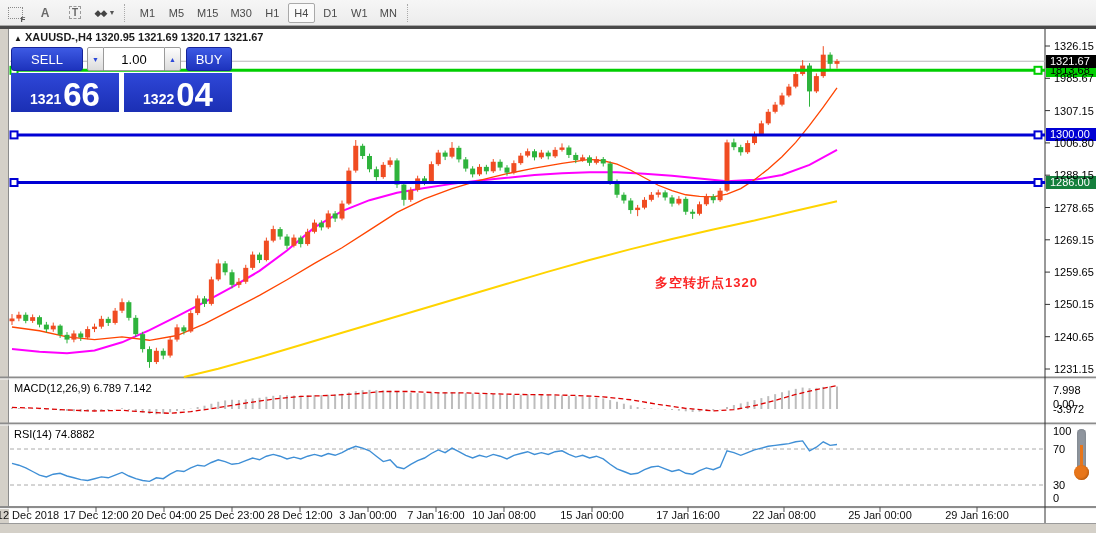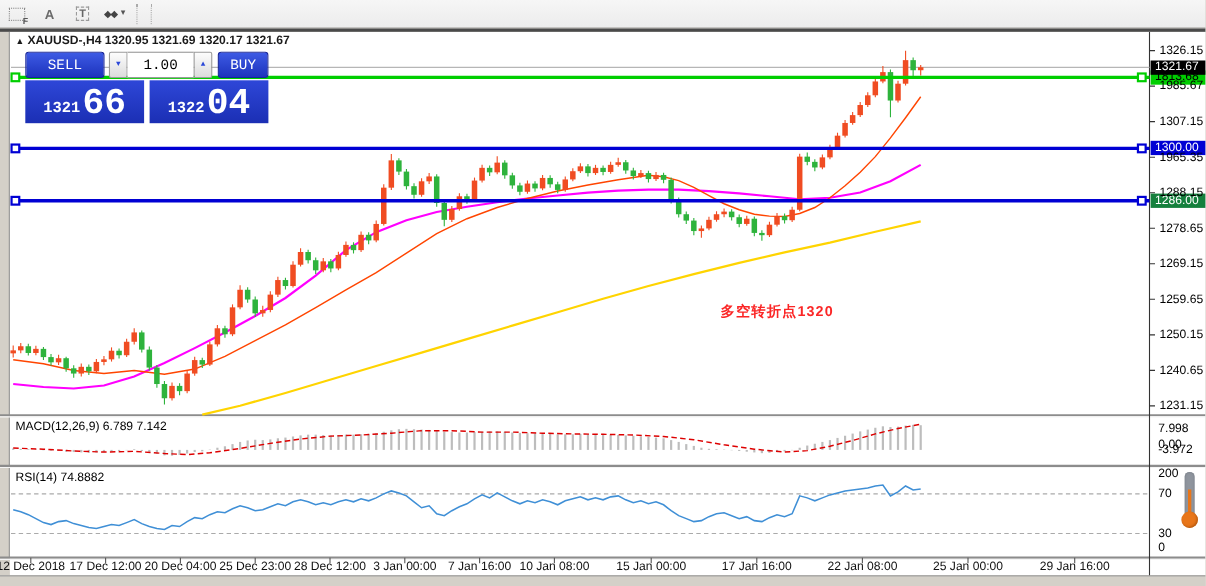--- a/index.html
+++ b/index.html
@@ -33,21 +33,21 @@
   #frame-bottom { position:absolute; left:0; top:523px; width:1096px; height:10px; background:#d4d0c8;
     border-top:1px solid #9a9a9a; }
 
   svg#plot { position:absolute; left:0; top:0; }
 
   .ovl { position:absolute; white-space:nowrap; }
   #chart-title { left:14px; top:31px; font-size:11px; font-weight:bold; color:#1a1a1a; }
   #chart-title .tri { font-size:8px; margin-right:3px; }
 
   
-  #trade { position:absolute; left:23px; top:47px; width:238px;font-family:Liberation Mono, monospace; }
+  #trade { position:absolute; left:11px; top:47px; width:238px; }
   #trade-row1 { display:flex; height:24px; }
   .tr-btn { background:linear-gradient(#3d5ae4,#1d33bd); color:#fff; font-size:13px;
     display:flex; align-items:center; justify-content:center; border:1px solid #16249a;
     border-radius:3px; cursor:pointer; }
   #sell-btn { width:72px; }
   #buy-btn  { width:46px; margin-left:5px; }
   .spin { width:17px; background:linear-gradient(#fdfdfd,#dcdcdc); border:1px solid #9a9a9a;
     color:#2b48d8; font-size:7px; display:flex; align-items:center; justify-content:center; cursor:pointer; }
   #spin-dn { margin-left:4px; border-radius:2px 0 0 2px; }
   #spin-up { border-radius:0 2px 2px 0; }
@@ -89,20 +89,31 @@
       </div>
     <div class="tb-tool">A</div>
     <div class="tb-tool">
         <span class="tbox-ic">T</span>
       </div>
     <div class="tb-tool">
       <span class="diamonds">◆◆</span>
       <span class="caret">▼</span>
     </div>
     <div class="tb-sep"></div>
+    <div id="tf-buttons" style="display:flex;">
+        <div class="tf-btn">M1</div>
+        <div class="tf-btn">M5</div>
+        <div class="tf-btn">M15</div>
+        <div class="tf-btn">M30</div>
+        <div class="tf-btn">H1</div>
+        <div class="tf-btn active">H4</div>
+        <div class="tf-btn">D1</div>
+        <div class="tf-btn">W1</div>
+        <div class="tf-btn">MN</div>
+      </div>
     <div class="tb-sep"></div>
   </div>
 
   <div id="frame-top"></div>
   <div id="gutter"></div>
   <div id="chart-bg"></div>
   <div id="frame-bottom"></div>
 
   <svg id="plot" width="1096" height="533">
       <line x1="0" y1="377.5" x2="1096" y2="377.5" stroke="#8c8c8c" stroke-width="2"></line>
@@ -548,32 +559,32 @@
   <div class="ovl" id="annotation">多空转折点1320</div>
 
   <div id="axes">
       <div class="badge" style="top: 63.81px; background: rgb(0, 206, 0); color: rgb(0, 0, 0);">1813.68</div>
       <div class="badge" style="top: 128.41px; background: rgb(0, 0, 212); color: rgb(255, 255, 255);">1300.00</div>
       <div class="badge" style="top: 176.01px; background: #15803d; color: rgb(255, 255, 255);">1286.00</div>
       <div class="badge" style="top: 54.732px; background: rgb(0, 0, 0); color: rgb(255, 255, 255);">1321.67</div>
       <div class="ovl axis-lbl" style="left: 1054px; top: 40px;">1326.15</div>
       <div class="ovl axis-lbl" style="left: 1054px; top: 72.3px;">1985.67</div>
       <div class="ovl axis-lbl" style="left: 1054px; top: 104.6px;">1307.15</div>
-      <div class="ovl axis-lbl" style="left: 1054px; top: 136.9px;">1965.35</div>
+      <div class="ovl axis-lbl" style="left: 1054px; top: 136.9px;">1006.80</div>
       <div class="ovl axis-lbl" style="left: 1054px; top: 169.2px;">1288.15</div>
       <div class="ovl axis-lbl" style="left: 1054px; top: 201.5px;">1278.65</div>
       <div class="ovl axis-lbl" style="left: 1054px; top: 233.8px;">1269.15</div>
       <div class="ovl axis-lbl" style="left: 1054px; top: 266.1px;">1259.65</div>
       <div class="ovl axis-lbl" style="left: 1054px; top: 298.4px;">1250.15</div>
       <div class="ovl axis-lbl" style="left: 1054px; top: 330.7px;">1240.65</div>
       <div class="ovl axis-lbl" style="left: 1054px; top: 363px;">1231.15</div>
       <div class="ovl axis-lbl" style="left: 1053px; top: 384px;">7.998</div>
       <div class="ovl axis-lbl" style="left: 1053px; top: 398px;">0.00</div>
       <div class="ovl axis-lbl" style="left: 1053px; top: 403px;">-3.972</div>
-      <div class="ovl axis-lbl" style="left: 1053px; top: 425px;">200</div>
+      <div class="ovl axis-lbl" style="left: 1053px; top: 425px;">100</div>
       <div class="ovl axis-lbl" style="left: 1053px; top: 443px;">70</div>
       <div class="ovl axis-lbl" style="left: 1053px; top: 479px;">30</div>
       <div class="ovl axis-lbl" style="left: 1053px; top: 492px;">0</div>
       <div class="time-lbl" style="left: 28px;">12 Dec 2018</div>
       <div class="time-lbl" style="left: 96px;">17 Dec 12:00</div>
       <div class="time-lbl" style="left: 164px;">20 Dec 04:00</div>
       <div class="time-lbl" style="left: 232px;">25 Dec 23:00</div>
       <div class="time-lbl" style="left: 300px;">28 Dec 12:00</div>
       <div class="time-lbl" style="left: 368px;">3 Jan 00:00</div>
       <div class="time-lbl" style="left: 436px; text-align: center;">7 Jan 16:00</div>

